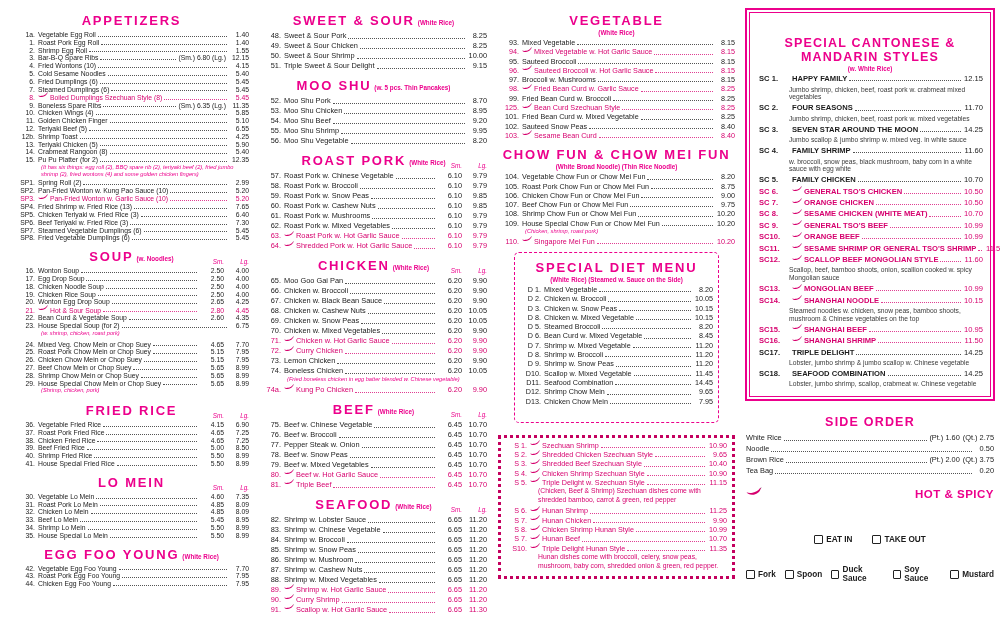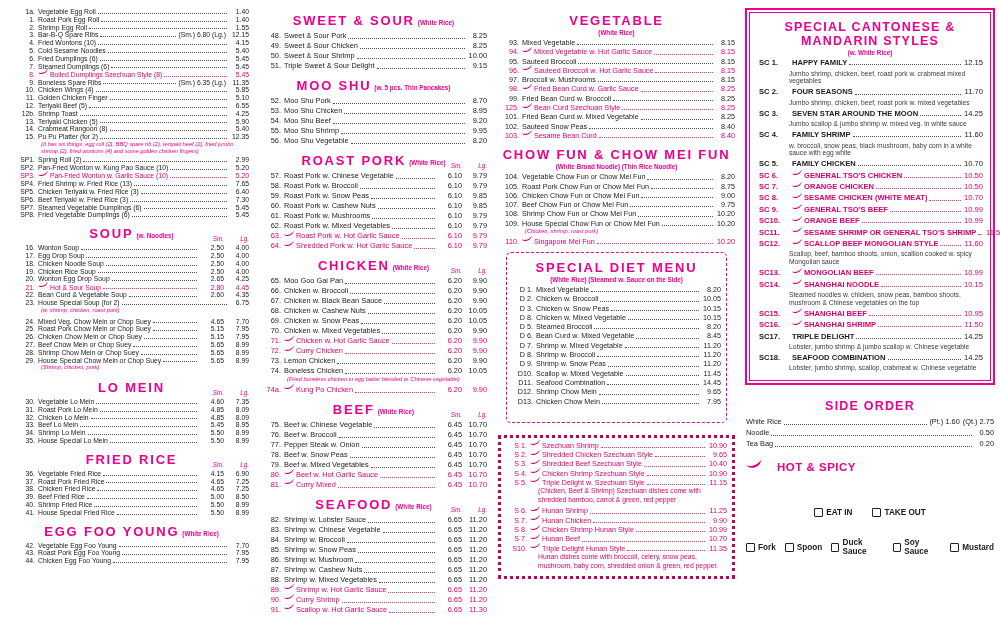--- a/index.html
+++ b/index.html
@@ -33,36 +33,39 @@
   .cantonese .name{font-weight:bold;}
   .name{white-space:nowrap;}
   .pep{flex:0 0 auto;margin-right:2px;transform:translateY(-1px);}
   .leader{flex:1;border-bottom:1px dotted currentColor;margin:0 2px;align-self:flex-end;margin-bottom:2px;min-width:4px;opacity:.75;}
   .pre{margin-right:3px;white-space:nowrap;}
   .price{text-align:right;white-space:nowrap;min-width:20px;}
   .p{flex:0 0 25px;text-align:right;}
   .note{font-style:italic;color:var(--accent);font-size:5.7px;line-height:6.6px;margin:0 6px 2px 27px;}
   .desc{color:#3a3a3a;font-size:6.7px;line-height:7.8px;margin:0 4px 2px 32px;}
   .szechuan .note{font-style:normal;font-size:6.8px;line-height:8.6px;margin-left:32px;color:var(--spicy);}
-  .box-dashed{border:1.5px dashed var(--accent);border-radius:5px;padding:2px 5px 16px;margin:4px 8px;}
+  .box-dashed{border:1.5px dashed var(--accent);border-radius:5px;padding:2px 5px 16px;margin:4px 16px;}
   .box-dotted{border:3.5px dotted var(--dot);padding:3px 5px 4px;margin:6px 0 0;}
-  .box-double{border:1.5px solid var(--accent);outline:2.5px solid var(--accent);outline-offset:2.5px;padding:4px 7px 6px;margin:4px 3px 10px;}
+  .box-double{border:1.5px solid var(--accent);outline:2.5px solid var(--accent);outline-offset:2.5px;padding:20px 7px 6px;margin:4px 3px 10px;}
   .sideorder .row{font-size:7.4px;line-height:11px;}
-  .hot-legend{display:flex;justify-content:flex-start;align-items:center;gap:13px;color:var(--accent);font-weight:bold;font-size:11.5px;letter-spacing:.5px;margin:10px 0 14px;}
+  .hot-legend{display:flex;justify-content:space-between;align-items:center;gap:13px;color:var(--accent);font-weight:bold;font-size:11.5px;letter-spacing:.5px;margin:10px 0 14px;}
   .checks1{display:flex;justify-content:center;gap:20px;font-size:8.2px;font-weight:bold;margin:21px 0;}
   .checks2{display:flex;justify-content:flex-end;gap:9px;font-size:8.2px;font-weight:bold;}
   .chk{display:inline-flex;align-items:center;gap:3px;}
   .chk-box{display:inline-block;width:7px;height:7px;border:1.2px solid #222;border-radius:1px;}
 </style>
 </head>
 <body>
 
 <div class="menu">
   <div class="col col1" id="col-0">
       <div class="section sec-appetizers">
+        <div class="sec-head">
+          <div class="title-line"><span class="sec-title">APPETIZERS</span></div>
+        </div>
         <div class="row">
           <span class="num">1a.</span>
           <span class="name">Vegetable Egg Roll</span>
           <span class="leader"></span>
           <span class="price">1.40</span>
         </div>
         <div class="row">
           <span class="num">1.</span>
           <span class="name">Roast Pork Egg Roll</span>
           <span class="leader"></span>
@@ -325,20 +328,71 @@
         </div>
         <div class="row">
           <span class="num">29.</span>
           <span class="name">House Special Chow Mein or Chop Suey</span>
           <span class="leader"></span>
           <span class="p">5.65</span>
           <span class="p">8.99</span>
         </div>
         <div class="note">(Shrimp, chicken, pork)</div>
       </div>
+      <div class="section sec-fried-rice">
+        <div class="sec-head">
+          <div class="title-line"><span class="sec-title">FRIED RICE</span></div>
+          <div class="sizes-abs">
+            <span>Sm.</span>
+            <span>Lg.</span>
+          </div>
+        </div>
+        <div class="row">
+          <span class="num">36.</span>
+          <span class="name">Vegetable Fried Rice</span>
+          <span class="leader"></span>
+          <span class="p">4.15</span>
+          <span class="p">6.90</span>
+        </div>
+        <div class="row">
+          <span class="num">37.</span>
+          <span class="name">Roast Pork Fried Rice</span>
+          <span class="leader"></span>
+          <span class="p">4.65</span>
+          <span class="p">7.25</span>
+        </div>
+        <div class="row">
+          <span class="num">38.</span>
+          <span class="name">Chicken Fried Rice</span>
+          <span class="leader"></span>
+          <span class="p">4.65</span>
+          <span class="p">7.25</span>
+        </div>
+        <div class="row">
+          <span class="num">39.</span>
+          <span class="name">Beef Fried Rice</span>
+          <span class="leader"></span>
+          <span class="p">5.00</span>
+          <span class="p">8.50</span>
+        </div>
+        <div class="row">
+          <span class="num">40.</span>
+          <span class="name">Shrimp Fried Rice</span>
+          <span class="leader"></span>
+          <span class="p">5.50</span>
+          <span class="p">8.99</span>
+        </div>
+        <div class="row">
+          <span class="num">41.</span>
+          <span class="name">House Special Fried Rice</span>
+          <span class="leader"></span>
+          <span class="p">5.50</span>
+          <span class="p">8.99</span>
+        </div>
+      </div>
       <div class="section sec-lo-mein">
         <div class="sec-head">
           <div class="title-line"><span class="sec-title">LO MEIN</span></div>
           <div class="sizes-abs">
             <span>Sm.</span>
             <span>Lg.</span>
           </div>
         </div>
         <div class="row">
           <span class="num">30.</span>
@@ -376,71 +430,20 @@
           <span class="p">8.99</span>
         </div>
         <div class="row">
           <span class="num">35.</span>
           <span class="name">House Special Lo Mein</span>
           <span class="leader"></span>
           <span class="p">5.50</span>
           <span class="p">8.99</span>
         </div>
       </div>
-      <div class="section sec-fried-rice">
-        <div class="sec-head">
-          <div class="title-line"><span class="sec-title">FRIED RICE</span></div>
-          <div class="sizes-abs">
-            <span>Sm.</span>
-            <span>Lg.</span>
-          </div>
-        </div>
-        <div class="row">
-          <span class="num">36.</span>
-          <span class="name">Vegetable Fried Rice</span>
-          <span class="leader"></span>
-          <span class="p">4.15</span>
-          <span class="p">6.90</span>
-        </div>
-        <div class="row">
-          <span class="num">37.</span>
-          <span class="name">Roast Pork Fried Rice</span>
-          <span class="leader"></span>
-          <span class="p">4.65</span>
-          <span class="p">7.25</span>
-        </div>
-        <div class="row">
-          <span class="num">38.</span>
-          <span class="name">Chicken Fried Rice</span>
-          <span class="leader"></span>
-          <span class="p">4.65</span>
-          <span class="p">7.25</span>
-        </div>
-        <div class="row">
-          <span class="num">39.</span>
-          <span class="name">Beef Fried Rice</span>
-          <span class="leader"></span>
-          <span class="p">5.00</span>
-          <span class="p">8.50</span>
-        </div>
-        <div class="row">
-          <span class="num">40.</span>
-          <span class="name">Shrimp Fried Rice</span>
-          <span class="leader"></span>
-          <span class="p">5.50</span>
-          <span class="p">8.99</span>
-        </div>
-        <div class="row">
-          <span class="num">41.</span>
-          <span class="name">House Special Fried Rice</span>
-          <span class="leader"></span>
-          <span class="p">5.50</span>
-          <span class="p">8.99</span>
-        </div>
-      </div>
       <div class="section sec-egg-foo-young">
         <div class="sec-head">
           <div class="title-line"><span class="sec-title">EGG FOO YOUNG</span><span class="sec-sub">(White Rice)</span></div>
         </div>
         <div class="row">
           <span class="num">42.</span>
           <span class="name">Vegetable Egg Foo Young</span>
           <span class="leader"></span>
           <span class="price">7.70</span>
         </div>
@@ -748,21 +751,21 @@
           <span class="leader"></span>
           <span class="p">6.45</span>
           <span class="p">10.70</span>
         </div>
         <div class="row sp">
           <span class="num">81.</span>
           <span class="pep"><svg viewBox="0 0 14 9" width="10" height="6.5" aria-hidden="true">
               <path d="M12.3 1.6 C12.7 .7 13.3 .3 13.9 .4 13.4 .8 13.2 1.3 13 1.9 Z" fill="#7a2d5e"></path>
               <path d="M13 1.5 C12.2 4.6 9 6.9 5.6 7 3.2 7.1 1.1 6.2 .3 4.8 1.8 5.5 3.7 5.6 5.7 5.2 8.7 4.6 11.2 3.2 12.3 1.2 12.8 .9 13.2 1 13 1.5 Z" fill="currentColor"></path>
             </svg></span>
-          <span class="name">Curry Mixed</span>
+          <span class="name">Triple Beef</span>
           <span class="leader"></span>
           <span class="p">6.45</span>
           <span class="p">10.70</span>
         </div>
       </div>
       <div class="section sec-seafood">
         <div class="sec-head">
           <div class="title-line"><span class="sec-title">SEAFOOD</span><span class="sec-sub">(White Rice)</span></div>
           <div class="sizes-abs">
             <span>Sm.</span>
@@ -1374,20 +1377,26 @@
         <div class="row">
           <span class="name">White Rice</span>
           <span class="leader"></span>
           <span class="pre">(Pt.) 1.60</span>
           <span class="price">(Qt.) 2.75</span>
         </div>
         <div class="row">
           <span class="name">Noodle</span>
           <span class="leader"></span>
           <span class="price">0.50</span>
+        </div>
+        <div class="row">
+          <span class="name">Brown Rice</span>
+          <span class="leader"></span>
+          <span class="pre">(Pt.) 2.00</span>
+          <span class="price">(Qt.) 3.75</span>
         </div>
         <div class="row">
           <span class="name">Tea Bag</span>
           <span class="leader"></span>
           <span class="price">0.20</span>
         </div>
       </div>
       <div class="hot-legend">
         <span class="pep" style="color: rgb(214, 0, 110);"><svg viewBox="0 0 14 9" width="16" height="10" aria-hidden="true">
             <path d="M12.3 1.6 C12.7 .7 13.3 .3 13.9 .4 13.4 .8 13.2 1.3 13 1.9 Z" fill="#7a2d5e"></path>

